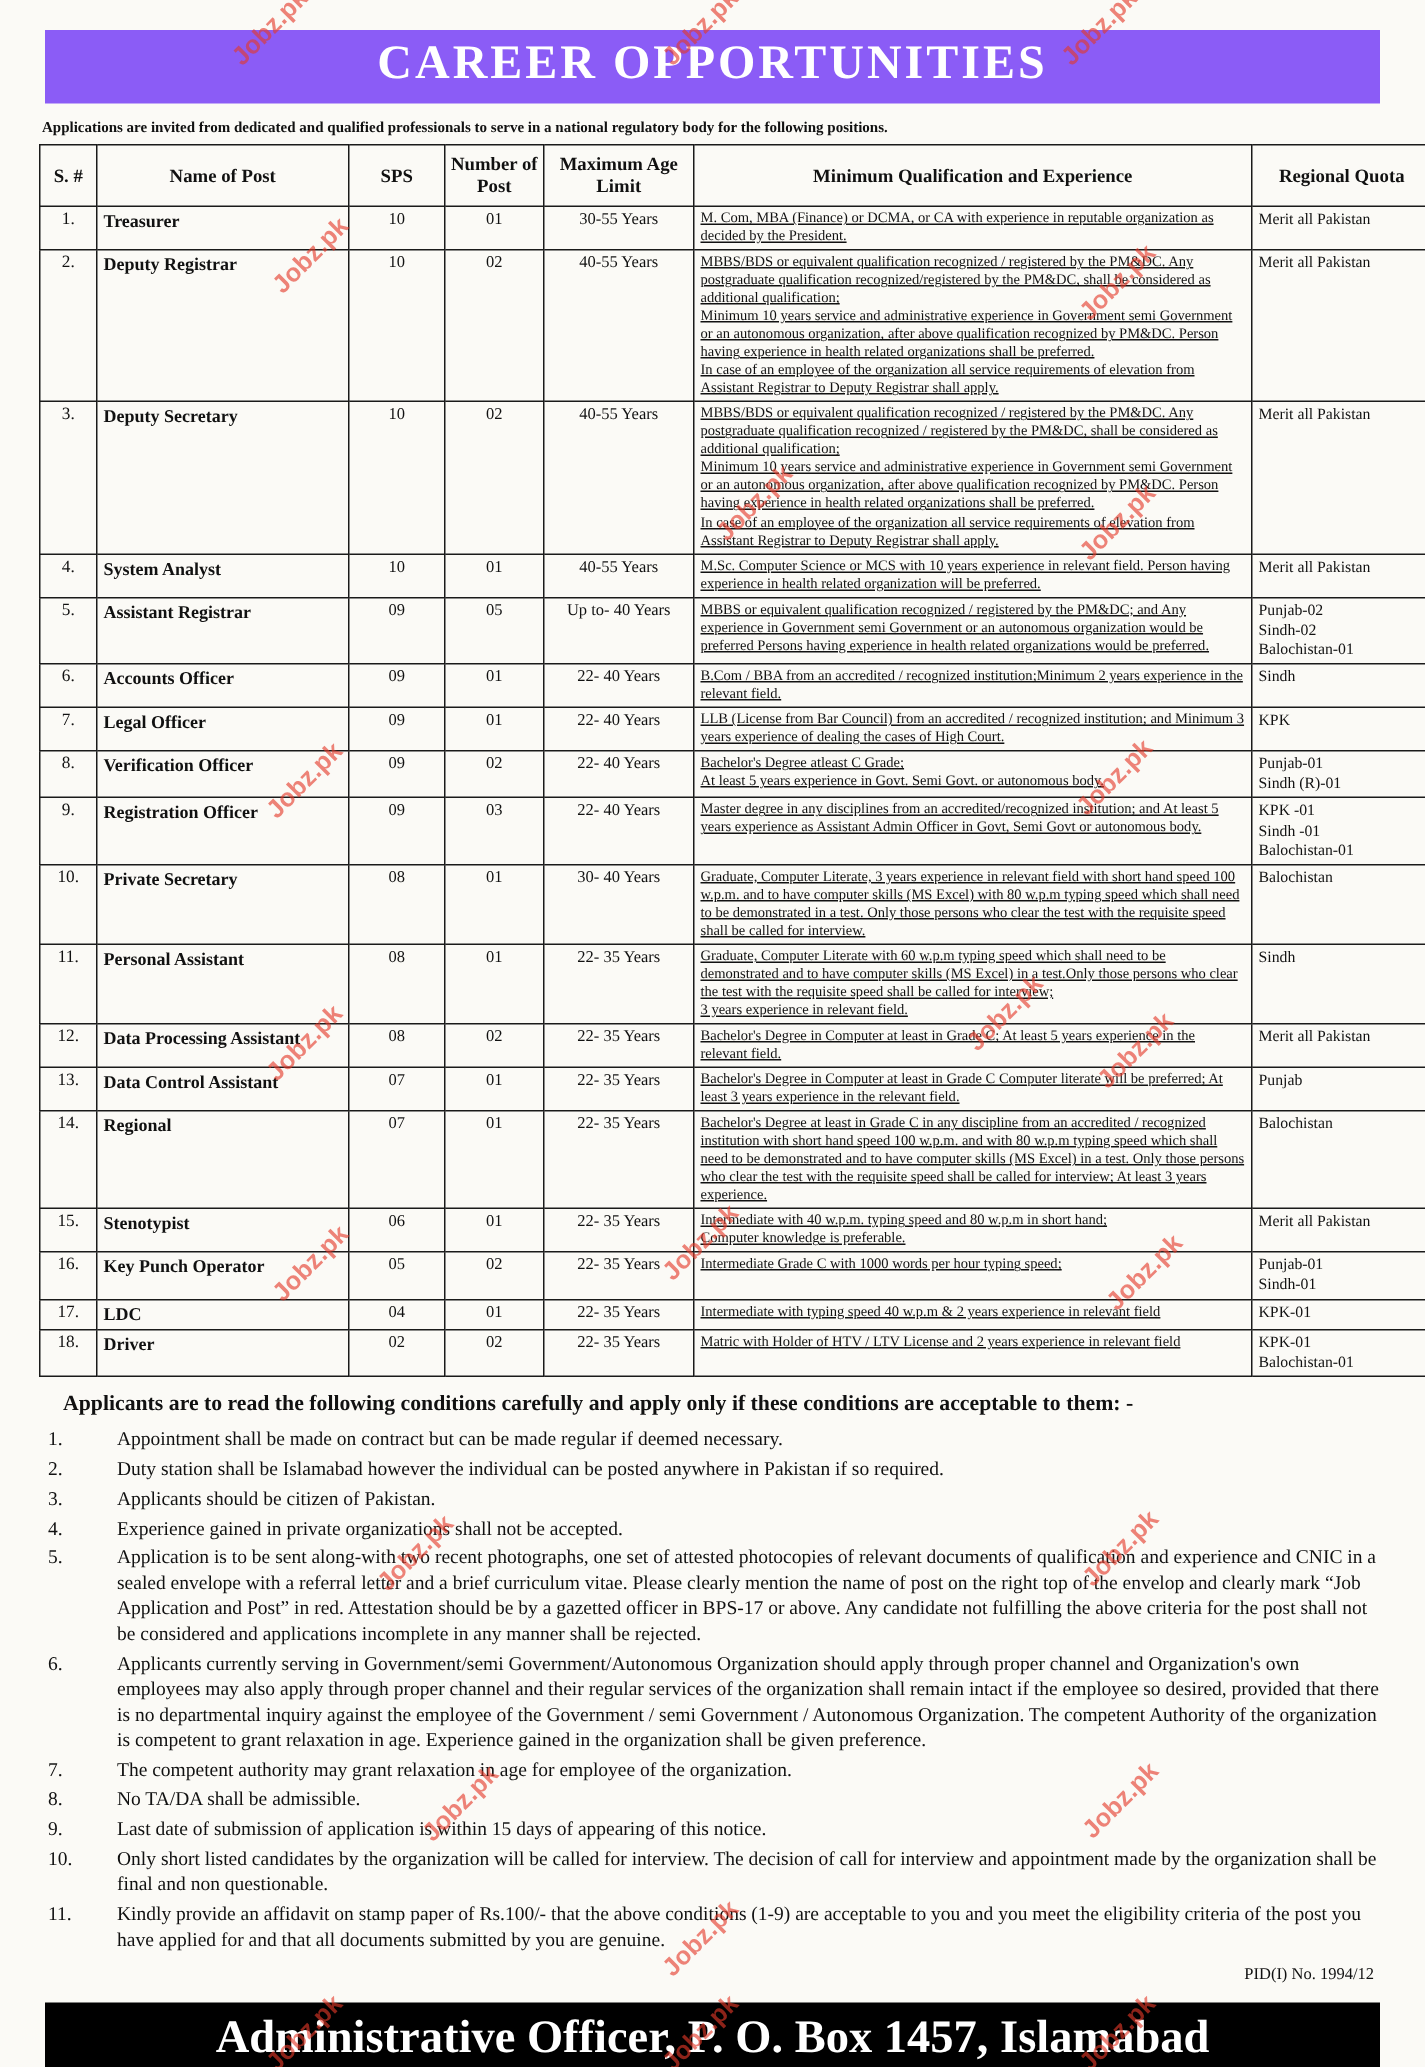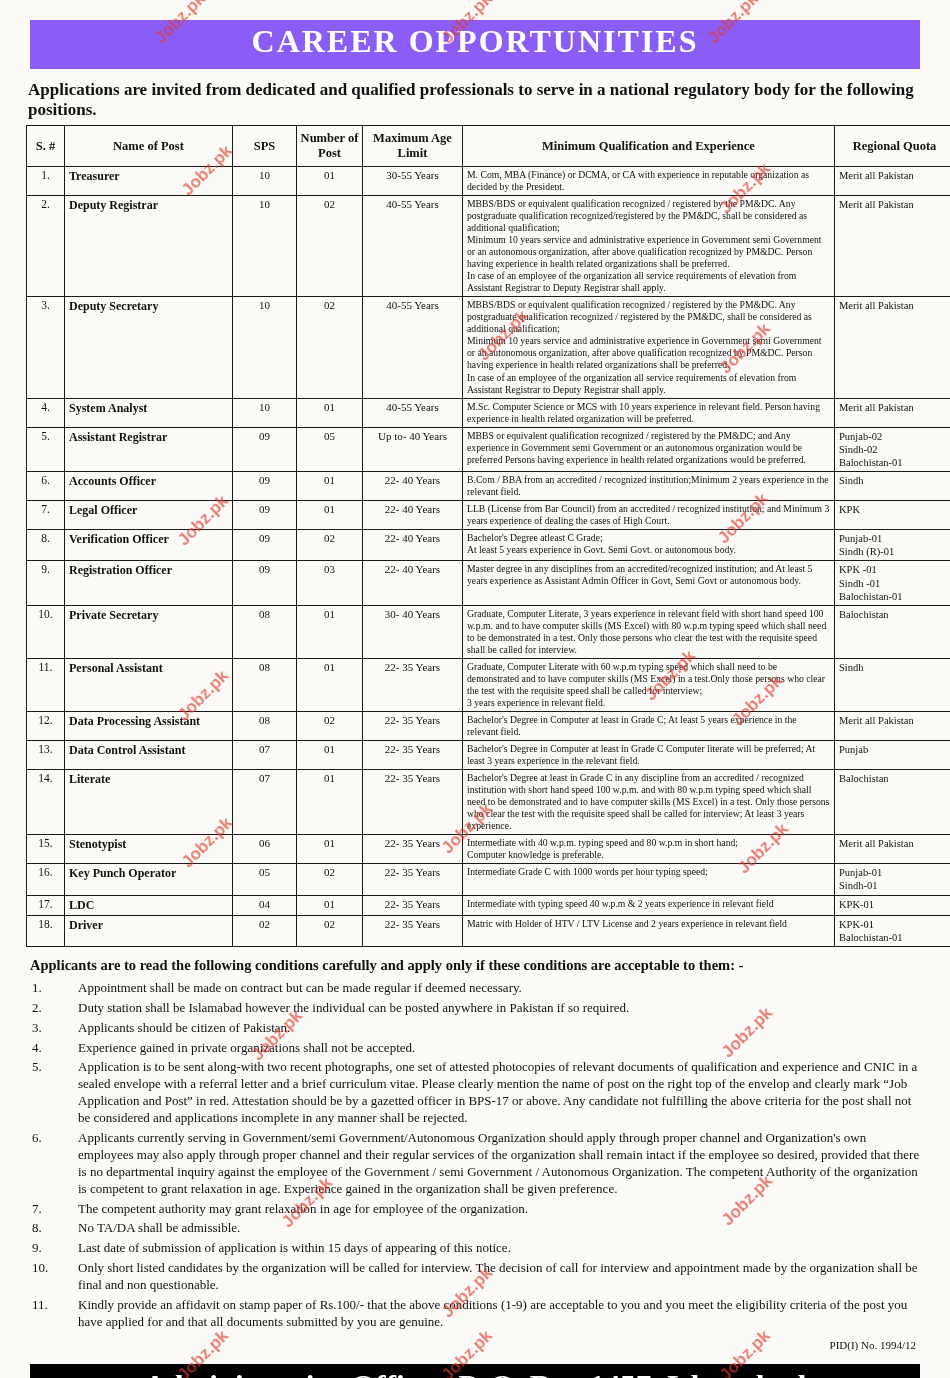--- a/index.html
+++ b/index.html
@@ -18,21 +18,21 @@
     text-align:center;
     font-weight:bold;
     font-size:32px;
     letter-spacing:2px;
     padding:3px 0 9px 0;
     margin:14px 4px 10px 4px;
   }
 
   .intro {
     font-weight:bold;
-    font-size:17px;
+    font-size:10px;
     margin:11px 2px 5px 2px;
   }
 
   table.jobs {
     border-collapse:collapse;
     width:100%;
     table-layout:fixed;
   }
   table.jobs th, table.jobs td {
     border:1px solid #1a1a1a;
@@ -41,27 +41,27 @@
   }
   table.jobs th {
     text-align:center;
     vertical-align:middle;
     font-size:12.5px;
     padding:5px 2px;
   }
   td.c-sno   { text-align:center; font-size:11.5px; }
   td.c-post  { font-weight:bold; font-size:12px; padding-left:7px; }
   td.c-mid   { text-align:center; font-size:11px; }
-  td.c-qual  { font-size:9.7px; line-height:1.24; white-space:pre-line; }
+  td.c-qual  { font-size:9.7px; line-height:1.24; white-space:pre-line;text-decoration:underline; }
   td.c-quota { font-size:10.5px; line-height:1.25; white-space:pre-line; }
 
   .cond-head {
     font-weight:bold;
     font-size:14.5px;
-    margin:10px 2px 6px 4px;
+    margin:10px 2px 6px 16px;
   }
   .cond-list { font-size:13px; }
   .cond-item { display:flex; margin-bottom:3px; line-height:1.3; }
   .cond-no   { flex:0 0 46px; padding-left:6px; }
   .cond-text { flex:1; padding-right:4px; }
 
   .pid-line {
     text-align:right;
     font-size:11px;
     margin:8px 8px 13px 0;
@@ -244,21 +244,21 @@
           <td class="c-sno">13.</td>
           <td class="c-post">Data Control Assistant</td>
           <td class="c-mid">07</td>
           <td class="c-mid">01</td>
           <td class="c-mid">22- 35 Years</td>
           <td class="c-qual">Bachelor's Degree in Computer at least in Grade C Computer literate will be preferred;  At least 3 years experience in the relevant field.</td>
           <td class="c-quota">Punjab</td>
         </tr>
         <tr>
           <td class="c-sno">14.</td>
-          <td class="c-post">Literate</td>
+          <td class="c-post">Regional</td>
           <td class="c-mid">07</td>
           <td class="c-mid">01</td>
           <td class="c-mid">22- 35 Years</td>
           <td class="c-qual">Bachelor's Degree at least in Grade C in any discipline from an accredited / recognized institution with short hand speed 100 w.p.m. and with 80 w.p.m typing speed which shall need to be demonstrated and to have computer skills (MS Excel) in a test. Only those persons who clear the test with the requisite speed shall be called for interview;  At least 3 years experience.</td>
           <td class="c-quota">Balochistan</td>
         </tr>
         <tr>
           <td class="c-sno">15.</td>
           <td class="c-post">Stenotypist</td>
           <td class="c-mid">06</td>

